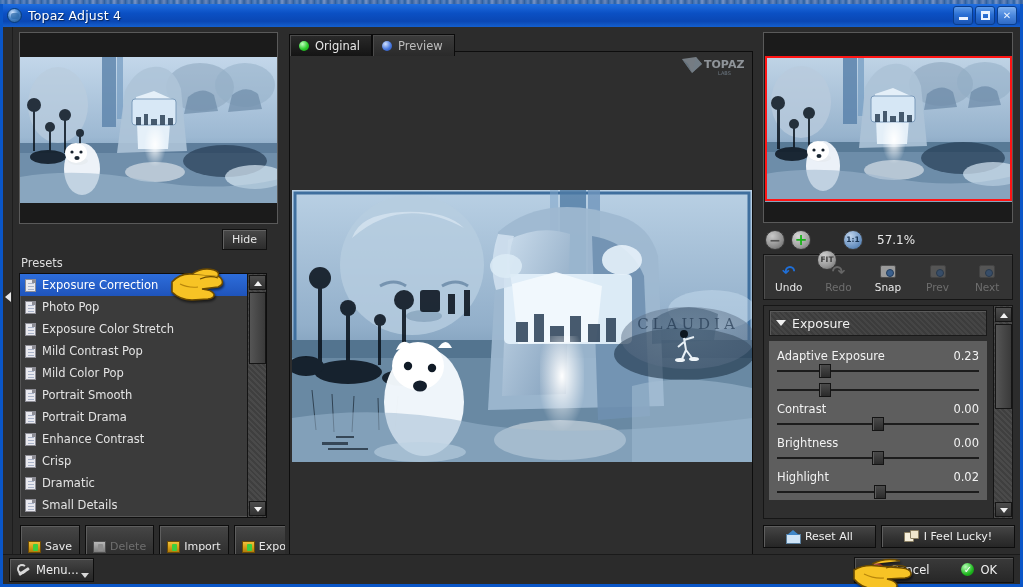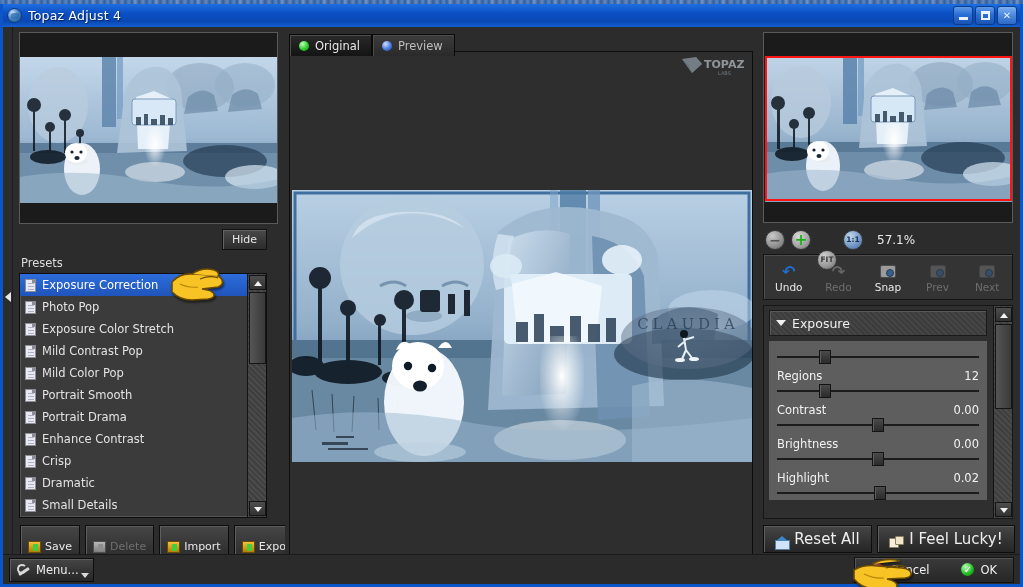--- a/index.html
+++ b/index.html
@@ -295,23 +295,23 @@
   }
   .knob {
     position:absolute; top:0; width:12px; height:14px;
     background: linear-gradient(180deg,#4a4a4a,#2b2b2b);
     border:1px solid #141414; cursor:pointer;
     box-shadow: inset 1px 0 0 #5d5d5d;
   }
 
   .reset-row { display:flex; gap:5px; margin-top:6px; }
   .rbtn {
-    flex:1 1 auto; display:flex; align-items:flex-end; justify-content:center; gap:6px;
+    flex:1 1 auto; display:flex; align-items:flex-start; justify-content:center; gap:6px;
     background: linear-gradient(180deg,#464646 0%,#333 55%,#262626 100%);
-    border:1px solid #0d0d0d; color:#eee; font-size:15px; padding:4px 0; cursor:pointer;
+    border:1px solid #0d0d0d; color:#eee; font-size:11px; padding:4px 0; cursor:pointer;
     box-shadow: inset 1px 1px 0 #5e5e5e;
   }
   .house {
     width:13px;height:12px;position:relative; flex:0 0 auto;
   }
   .house::before{content:"";position:absolute;left:0;top:4px;width:13px;height:8px;
     background:#cfe4f7;border:1px solid #5a7f9e;}
   .house::after{content:"";position:absolute;left:1px;top:0;width:0;height:0;
     border-left:6px solid transparent;border-right:6px solid transparent;border-bottom:5px solid #3f86c8;}
   .dice {
@@ -794,29 +794,29 @@
         </div>
 
       <div class="param-box">
         <div class="param-inner">
           <div class="group-head">
             <div class="caret"></div>
             <span>Exposure</span>
           </div>
           <div class="slider-area" id="slider-area">
               <div class="slider-row">
+                <div class="slider-top">
+                  <span class="slider-name">Adaptive Exposure</span>
+                  <span class="slider-val">0.23</span>
+                </div>
                 <div class="track">
                   <div class="knob" style="left: calc(24% - 6px);"></div>
                 </div>
               </div>
               <div class="slider-row">
-                <div class="slider-top">
-                  <span class="slider-name">Regions</span>
-                  <span class="slider-val">12</span>
-                </div>
                 <div class="track">
                   <div class="knob" style="left: calc(24% - 6px);"></div>
                 </div>
               </div>
               <div class="slider-row">
                 <div class="slider-top">
                   <span class="slider-name">Contrast</span>
                   <span class="slider-val">0.00</span>
                 </div>
                 <div class="track">

